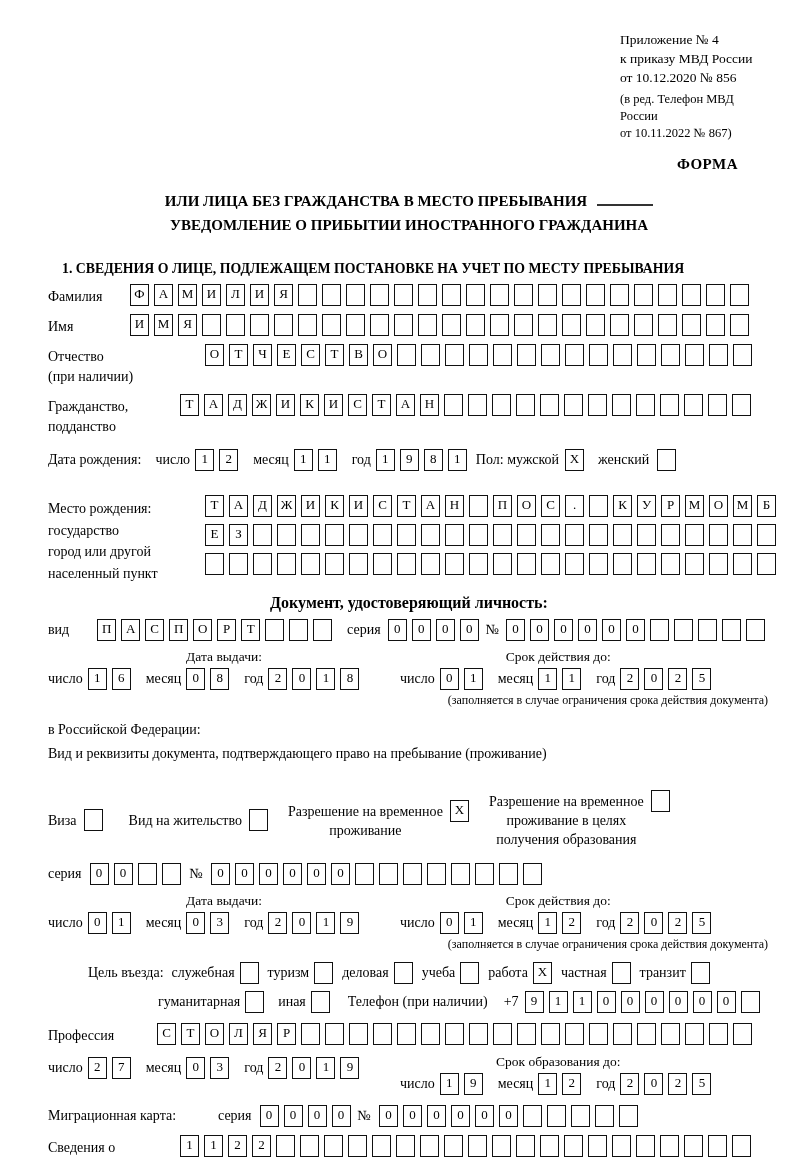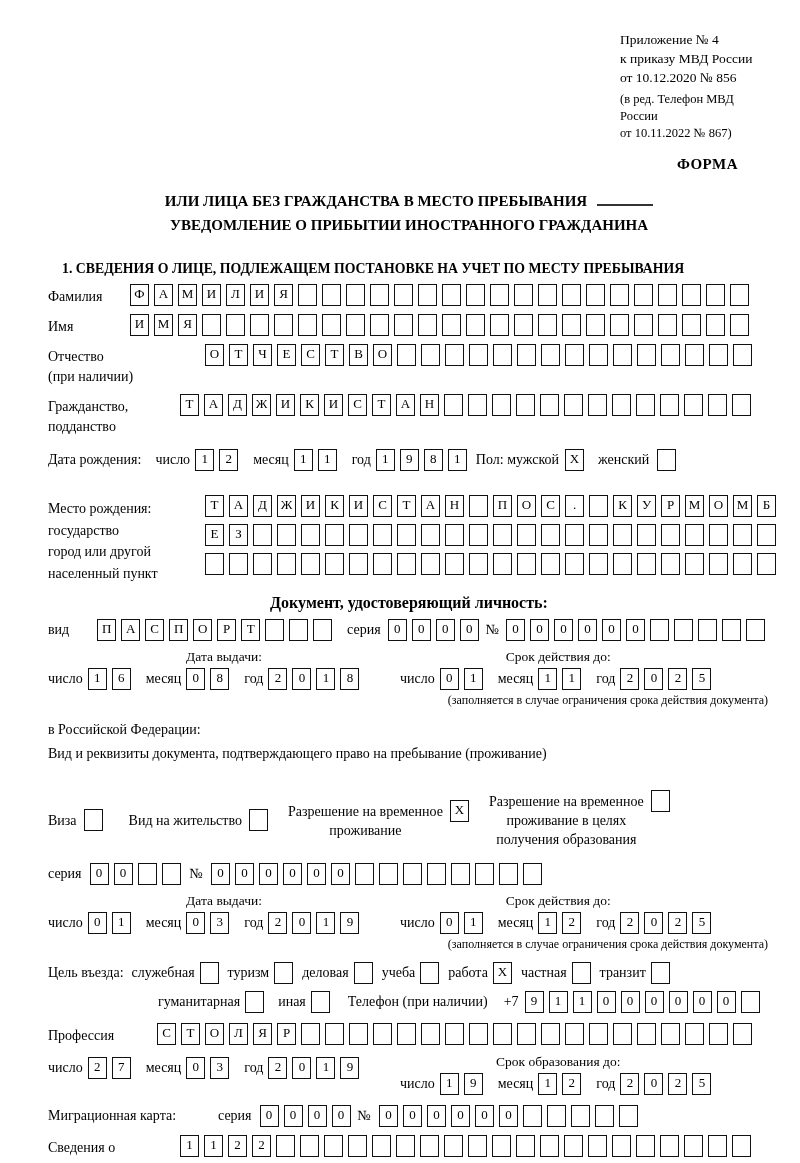--- a/index.html
+++ b/index.html
@@ -216,21 +216,21 @@
         <span data-cells="residence_doc.expiry.month"><span class="cell">1</span><span class="cell">2</span></span>
         <span class="dlabel">год</span>
         <span data-cells="residence_doc.expiry.year"><span class="cell">2</span><span class="cell">0</span><span class="cell">2</span><span class="cell">5</span></span>
       </div>
     </div>
   </div>
   <div class="small-note">(заполняется в случае ограничения срока действия документа)</div>
 
   <div class="row inl purpose" style="margin-top:10px;">
 
-    <span style="margin-right:8px;">
+    <span style="margin-right:8px;margin-left:40px;">
       <span>Цель въезда:</span>
     </span>
     <span class="opt2">
       <span>служебная</span>
       <span class="single" data-cells="purpose.options_row1.0.box"><span class="cell"></span></span>
     </span>
     <span class="opt2">
       <span>туризм</span>
       <span class="single" data-cells="purpose.options_row1.1.box"><span class="cell"></span></span>
     </span>

